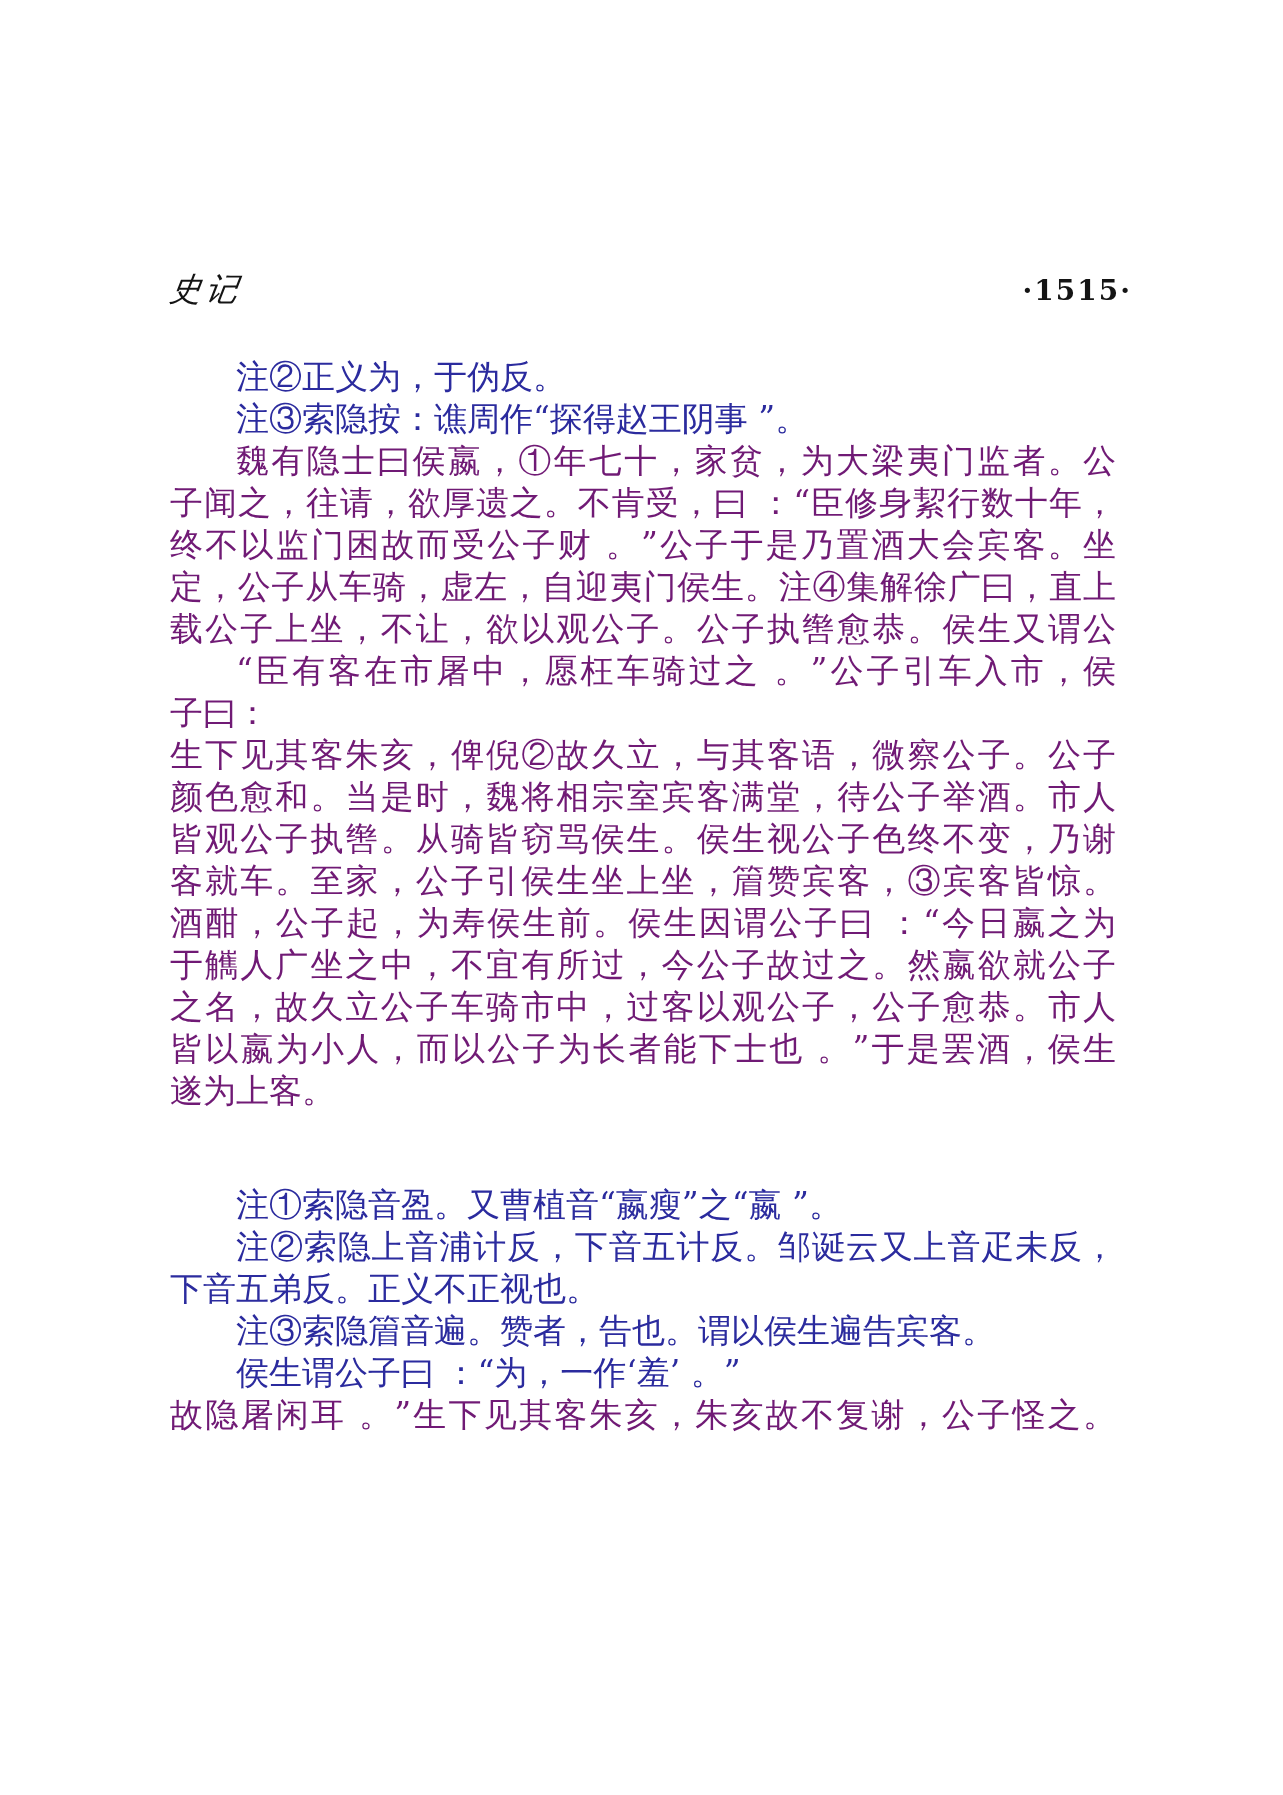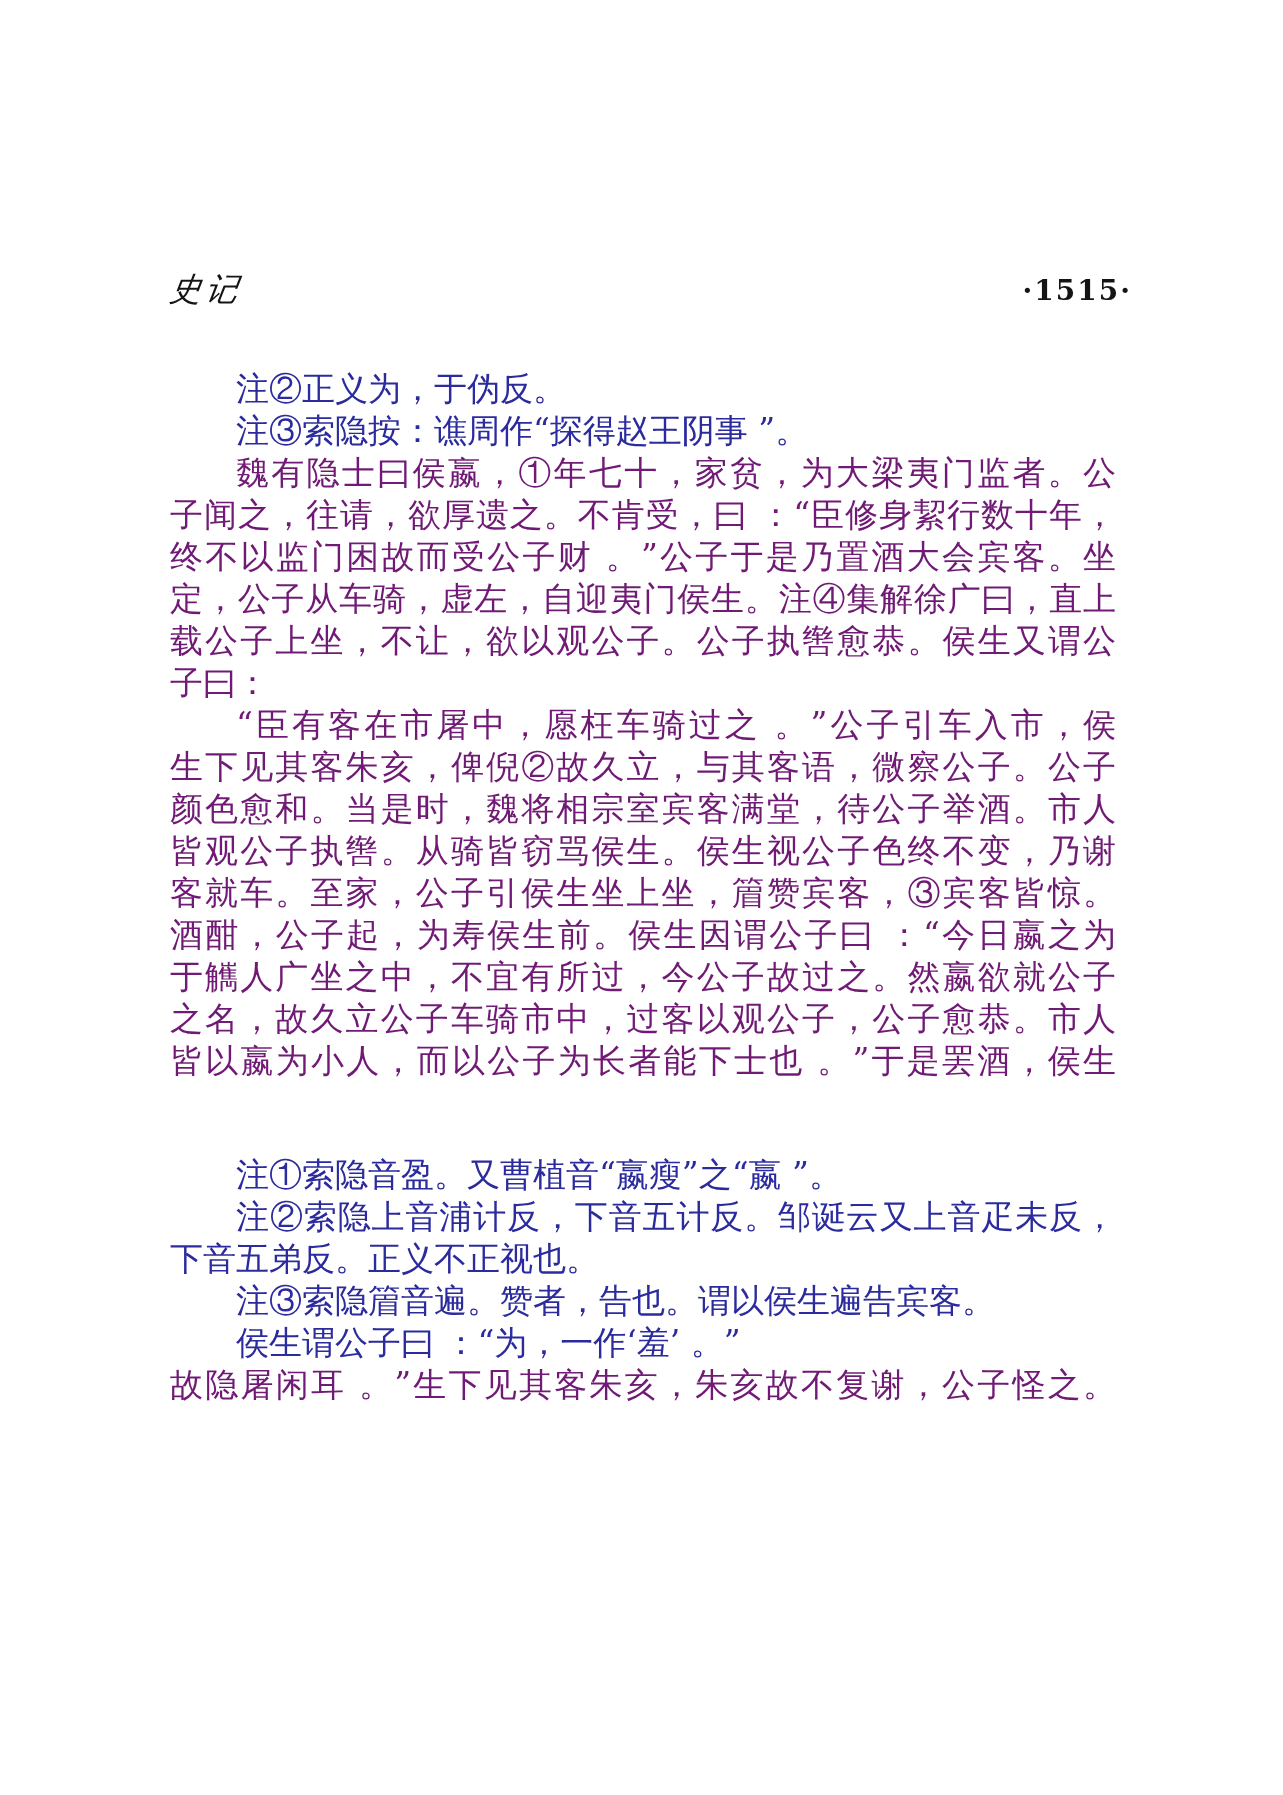--- a/index.html
+++ b/index.html
@@ -18,21 +18,21 @@
   .book-title{
     font-size:32px;color:#141414;
     font-style:italic;
     transform:skewX(-8deg);
     letter-spacing:4px;
   }
   .page-num{
     font-size:28px;color:#141414;letter-spacing:2px;font-weight:bold;
   }
   .content{
-    position:absolute;left:170px;top:368px;width:946px;
+    position:absolute;left:170px;top:356px;width:946px;
   }
   .line{
     font-size:33px;
     line-height:42px;
     height:42px;
     color:#701a75;
     white-space:nowrap;
     overflow:visible;
   }
   .line.just{
@@ -55,30 +55,31 @@
 
   <div class="content">
 
   <div class="line note indent">注②正义为，于伪反。</div>
       <div class="line note indent">注③索隐按：谯周作“探得赵王阴事 ”。</div>
       <div class="line body indent just">魏有隐士曰侯嬴，①年七十，家贫，为大梁夷门监者。公</div>
       <div class="line body just">子闻之，往请，欲厚遗之。不肯受，曰 ：“臣修身絜行数十年，</div>
       <div class="line body just">终不以监门困故而受公子财 。”公子于是乃置酒大会宾客。坐</div>
       <div class="line body just">定，公子从车骑，虚左，自迎夷门侯生。注④集解徐广曰，直上</div>
       <div class="line body just">载公子上坐，不让，欲以观公子。公子执辔愈恭。侯生又谓公</div>
+      <div class="line body indent just">“臣有客在市屠中，愿枉车骑过之 。”公子引车入市，侯</div>
       <div class="line body">子曰：</div>
-      <div class="line body indent just">“臣有客在市屠中，愿枉车骑过之 。”公子引车入市，侯</div>
       <div class="line body just">生下见其客朱亥，俾倪②故久立，与其客语，微察公子。公子</div>
       <div class="line body just">颜色愈和。当是时，魏将相宗室宾客满堂，待公子举酒。市人</div>
       <div class="line body just">皆观公子执辔。从骑皆窃骂侯生。侯生视公子色终不变，乃谢</div>
       <div class="line body just">客就车。至家，公子引侯生坐上坐，篃赞宾客，③宾客皆惊。</div>
       <div class="line body just">酒酣，公子起，为寿侯生前。侯生因谓公子曰 ：“今日嬴之为</div>
       <div class="line body just">于觽人广坐之中，不宜有所过，今公子故过之。然嬴欲就公子</div>
       <div class="line body just">之名，故久立公子车骑市中，过客以观公子，公子愈恭。市人</div>
       <div class="line body just">皆以嬴为小人，而以公子为长者能下士也 。”于是罢酒，侯生</div>
+      <div class="line body">遂为上客。</div>
       <div class="line blank"></div>
       <div class="line blank"></div>
       <div class="line note indent">注①索隐音盈。又曹植音“嬴瘦”之“嬴 ”。</div>
       <div class="line note indent just">注②索隐上音浦计反，下音五计反。邹诞云又上音疋未反，</div>
       <div class="line note">下音五弟反。正义不正视也。</div>
       <div class="line note indent">注③索隐篃音遍。赞者，告也。谓以侯生遍告宾客。</div>
       <div class="line note indent">侯生谓公子曰 ：“为，一作‘羞’ 。”</div>
       <div class="line body just">故隐屠闲耳 。”生下见其客朱亥，朱亥故不复谢，公子怪之。</div>
     </div>
 </div>

